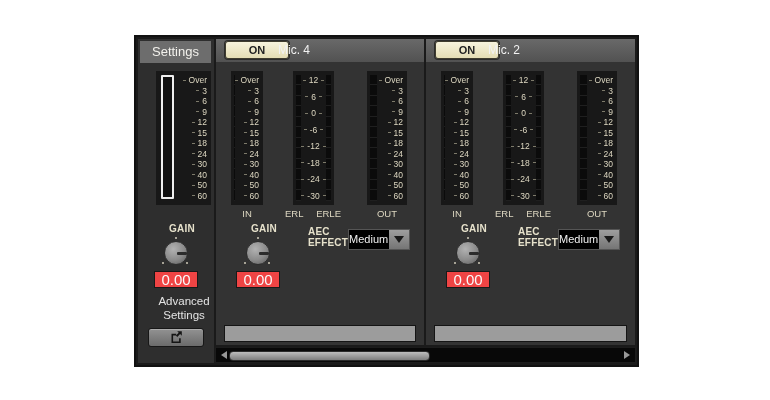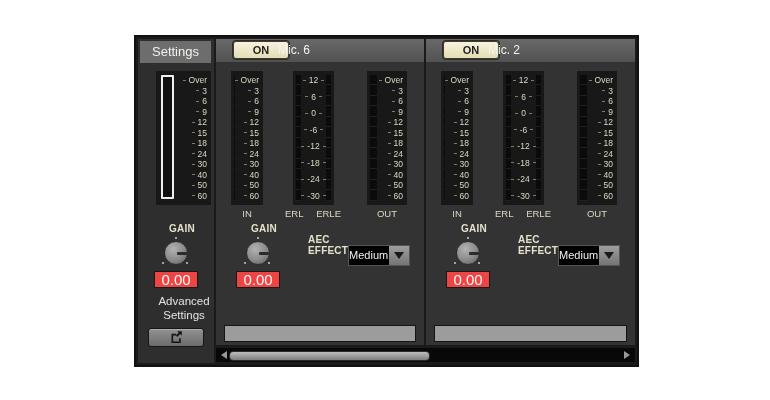--- a/index.html
+++ b/index.html
@@ -30,39 +30,39 @@
   .caption{position:absolute;top:169px;font-size:9.5px;color:#ded8c2;}
   .cap-in{left:15px;width:32px;text-align:center;}
   .cap-erl{left:69px;width:56px;display:flex;justify-content:space-between;}
   .cap-out{left:151px;width:40px;text-align:center;}
 
   
   .channel{position:absolute;top:2px;height:306px;background:#333333;}
   .ch1{left:80px;width:208px;}
   .ch2{left:290px;width:209px;}
   .ch-header{position:absolute;left:0;top:0;right:0;height:23px;background:linear-gradient(#696969,#525252);}
-  .on-btn{position:absolute;left:9px;top:2px;width:56px;height:18px;border-radius:3px;border:1px solid #3f3c2e;
+  .on-btn{position:absolute;left:9px;top:2px;width:64px;height:18px;border-radius:3px;border:1px solid #3f3c2e;
     background:linear-gradient(#f7f3dd,#e4ddb5);font-size:11px;font-weight:bold;color:#222;box-shadow:0 0 0 1px #2c2c2c;
-    font-family:"Liberation Sans",sans-serif;padding:0;cursor:pointer;margin-left:8px;}
+    font-family:"Liberation Sans",sans-serif;padding:0;cursor:pointer;}
   .ch-name{position:absolute;left:62px;top:0;line-height:23px;font-size:12px;color:#f2f2f2;}
 
   
   .gain-block{position:absolute;top:184px;display:flex;flex-direction:column;align-items:center;}
   .ch-gain{left:6px;width:72px;}
   .ref-gain{left:0;width:76px;}
   .ctl-label{font-size:10px;font-weight:bold;color:#e6e1cb;letter-spacing:.2px;margin-left:12px;}
   .knob{position:relative;margin-top:7px;width:22px;height:22px;border-radius:50%;border:1px solid #2e2e2e;
     background:radial-gradient(circle at 38% 32%,#b2b2b2,#8a8a8a 55%,#606060 95%);}
   .knob::before{content:"";position:absolute;left:50%;top:-5px;width:2px;height:2px;margin-left:-1px;border-radius:50%;
     background:#cfcab8;box-shadow:-13px 25px 0 #cfcab8,11px 25px 0 #cfcab8;}
   .knob::after{content:"";position:absolute;right:0;top:50%;width:10px;height:3px;margin-top:-1.5px;background:#2b2b2b;border-radius:1px;}
   .value-box{margin-top:6px;width:42px;height:15px;background:#ef4444;border:1px solid #191919;color:#fafafa;
     font-size:15px;line-height:15px;text-align:center;}
   .aec-block{position:absolute;left:80px;top:184px;width:100px;display:flex;flex-direction:row;align-items:center;}
-  .dropdown{margin-top:22px;width:92px;height:21px;display:flex;background:#000;border:1px solid #555;box-sizing:border-box;cursor:pointer;}
+  .dropdown{margin-top:6px;width:92px;height:21px;display:flex;background:#000;border:1px solid #555;box-sizing:border-box;cursor:pointer;}
   .dd-value{flex:1;color:#f0f0f0;font-size:11px;line-height:19px;text-align:center;}
   .dd-btn{width:20px;background:linear-gradient(#9e9e9e,#757575);border-left:1px solid #000;display:flex;align-items:center;justify-content:center;}
   .dd-tri{width:0;height:0;border-left:5px solid transparent;border-right:5px solid transparent;border-top:7px solid #1a1a1a;}
   .footer-bar{position:absolute;left:8px;right:8px;top:286px;height:15px;background:#9c9c9c;border:1px solid #151515;}
 
   
   .advanced{position:absolute;left:0;top:255px;width:76px;text-align:center;}
   .adv-line{font-size:11.5px;color:#e3e3e3;line-height:14px;margin-left:16px;}
   .adv-btn{margin-top:6px;width:56px;height:19px;border-radius:3px;border:1px solid #171717;
     background:linear-gradient(#929292,#6b6b6b);box-shadow:inset 0 1px 0 rgba(255,255,255,.25);
@@ -116,21 +116,21 @@
             <path d="M7.2 1.2 H11.8 V5.8 L10.1 4.1 L7.3 6.9 L5.9 5.5 L8.7 2.7 Z" fill="#141414"></path>
           </svg>
         </span>
       </button>
     </div>
   </div>
 
   <section class="channel ch1">
     <header class="ch-header">
       <button class="on-btn">ON</button>
-      <span class="ch-name">Mic. 6</span>
+      <span class="ch-name">Mic. 4</span>
     </header>
 
     <div class="meter-panel meter-in">
       <div class="vstrip"></div>
       <div class="scale">
           <div class="srow">Over</div>
           <div class="srow">3</div>
           <div class="srow">6</div>
           <div class="srow">9</div>
           <div class="srow">12</div>

